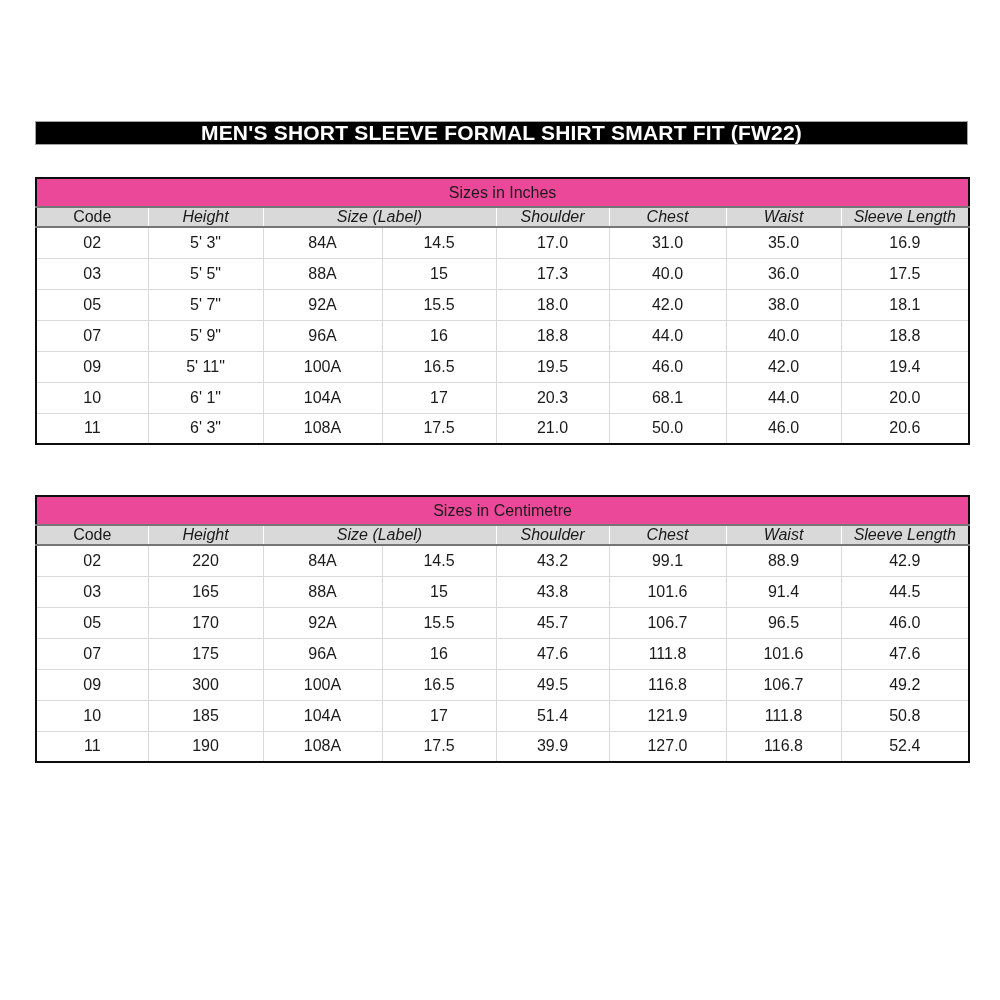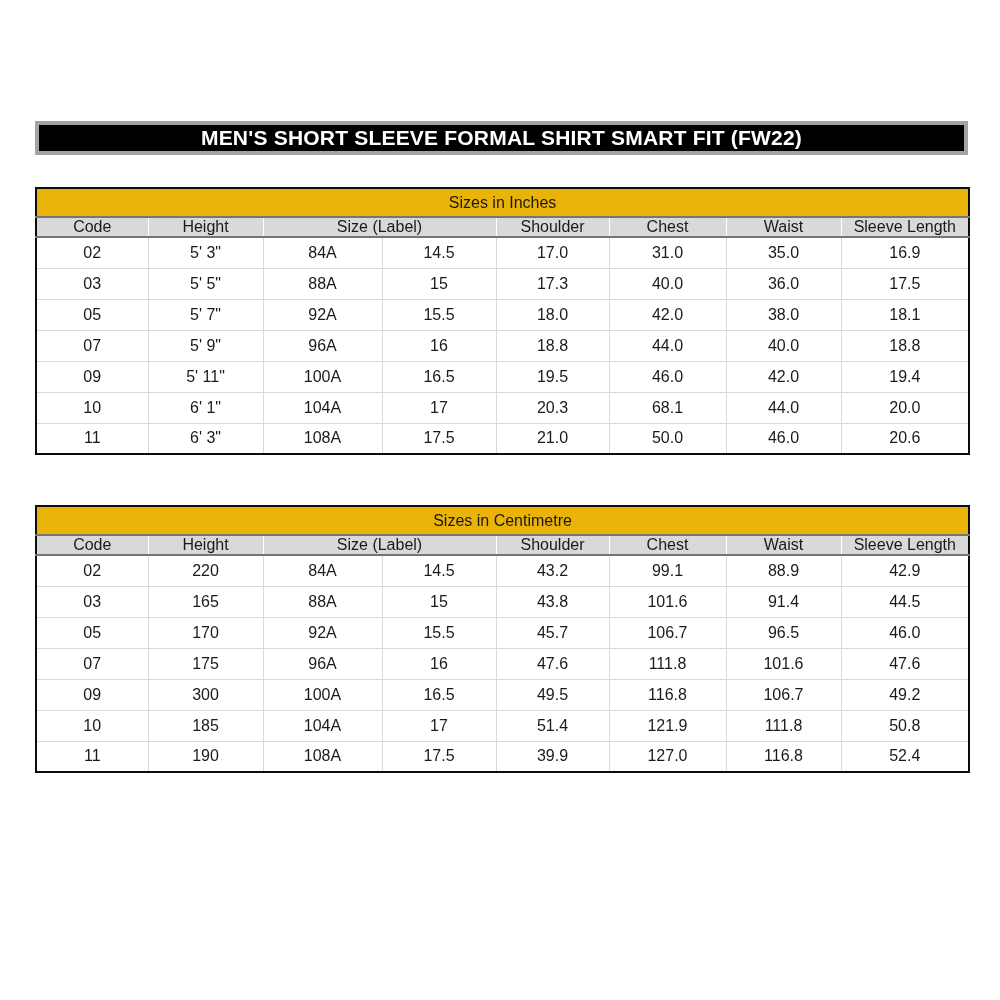--- a/index.html
+++ b/index.html
@@ -7,23 +7,23 @@
     width: 1000px; height: 1000px;
     background: #ffffff;
     font-family: "Liberation Sans", "DejaVu Sans", sans-serif;
     color: #1a1a1a;
     overflow: hidden;
   }
   .sheet { width: 933px; margin-left: 35px; }
 
   .title-bar {
     margin-top: 121px;
-    height: 34px;
+    height: 24px;
     background: #000000;
-    border: 4px solid #a3a3a3;
+    border: 1px solid #a3a3a3;
     display: flex;
     align-items: center;
     justify-content: center;
   }
   .title-bar span {
     color: #ffffff;
     font-size: 21px;
     font-weight: bold;
     letter-spacing: 0.2px;
     white-space: nowrap;
@@ -35,30 +35,30 @@
     table-layout: fixed;
     border: 2px solid #0d0d0d;
     background: #ffffff;
   }
   #table-inches { margin-top: 32px; }
   #table-cm     { margin-top: 50px; }
 
   td, th { font-size: 16px; font-weight: normal; text-align: center; vertical-align: middle; }
 
   tr.tbl-title td {
-    background: #eab308;
+    background: #ec4899;
     height: 29px;
     border-bottom: 2px solid #757575;
   }
   thead tr.col-heads th {
     background: #d9d9d9;
     height: 16px;
     border-bottom: 2px solid #757575;
   }
-  thead tr.col-heads th + th { border-left: 1px solid #ffffff; }
+  thead tr.col-heads th + th { border-left: 1px solid #ffffff; font-style: italic; }
 
   tbody td {
     height: 31px;
     border: 1px solid #d9d9d9;
     background: #ffffff;
   }
 </style>
 </head>
 <body>
 

